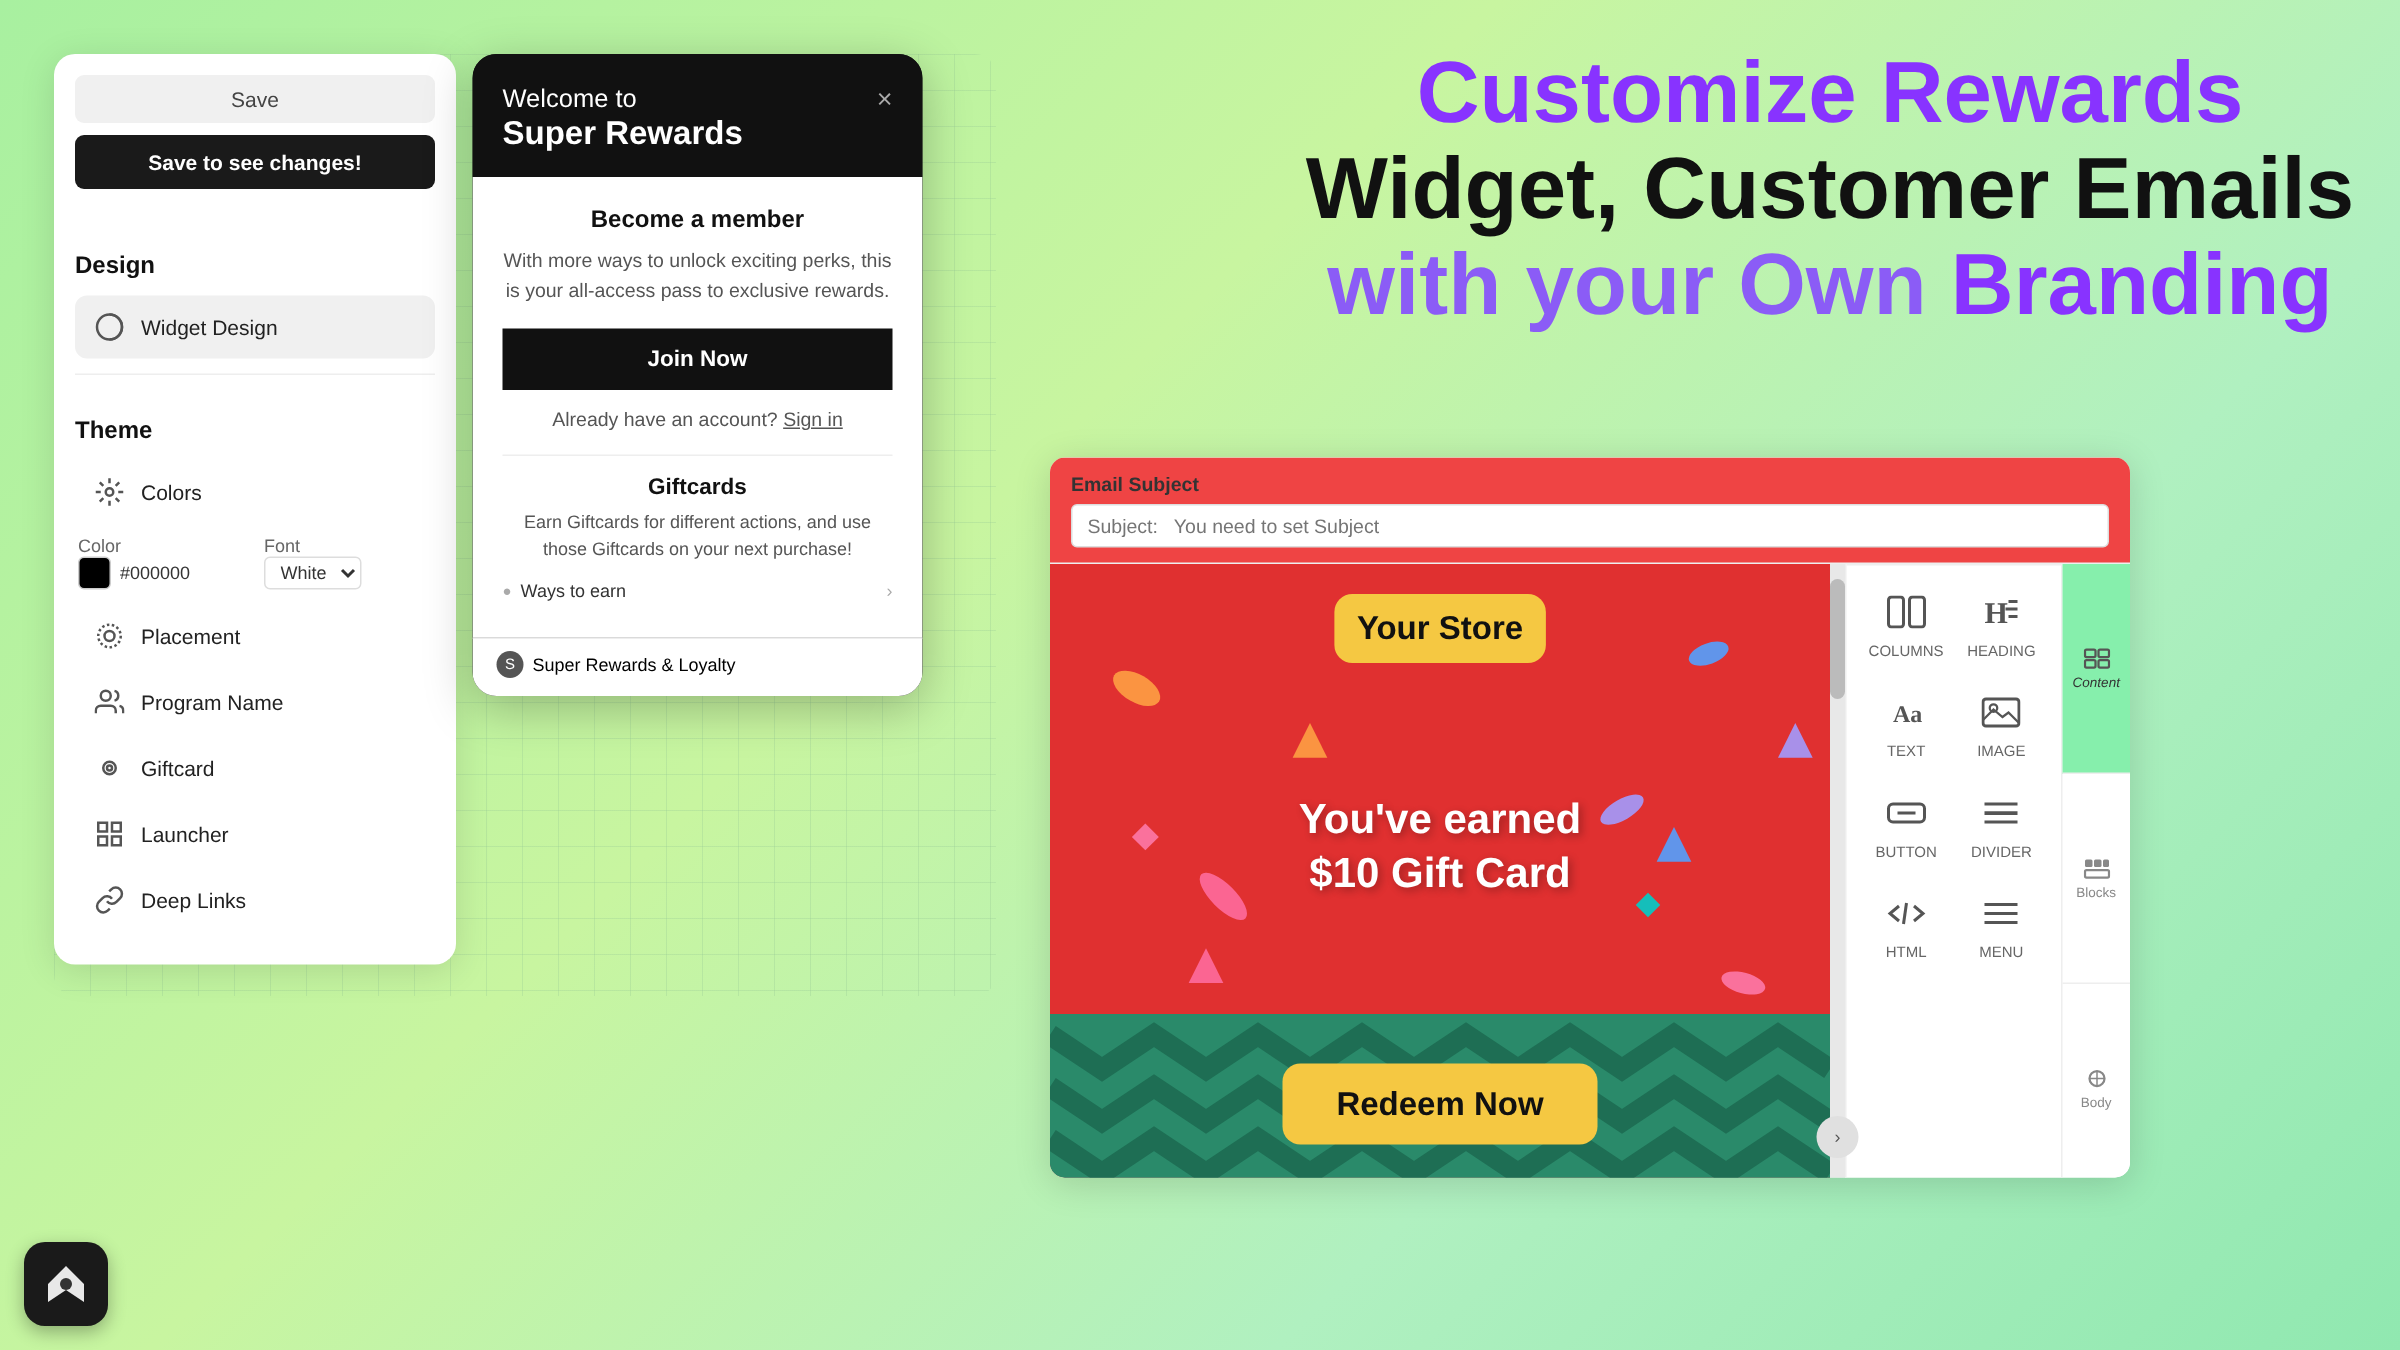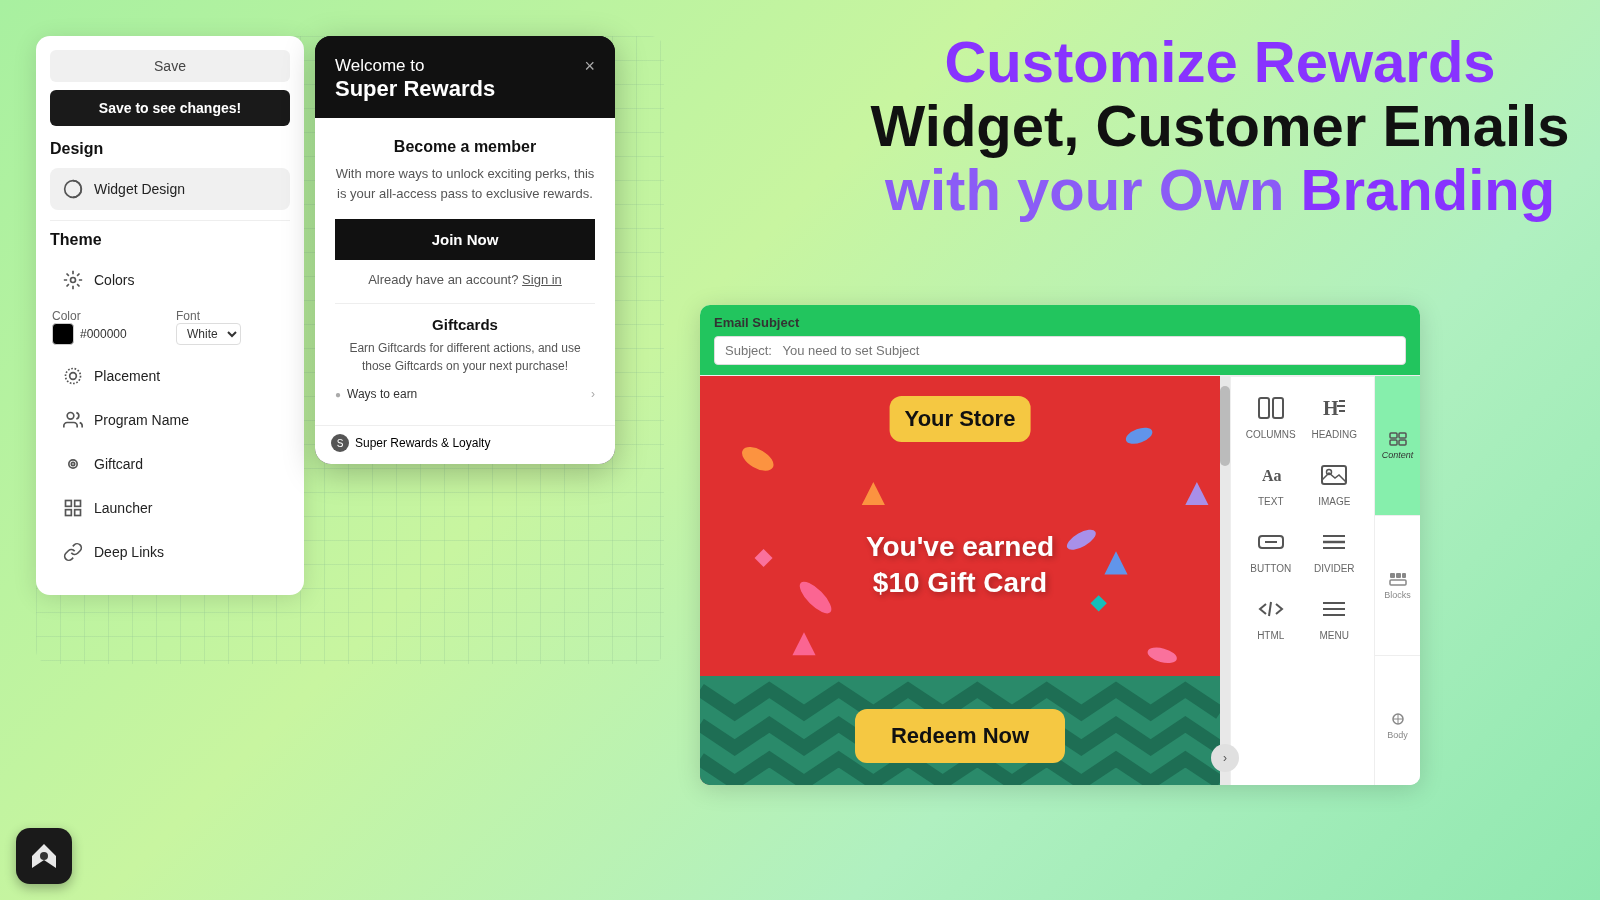--- a/index.html
+++ b/index.html
@@ -45,20 +45,21 @@
       font-size: 14px;
       font-weight: 600;
       cursor: pointer;
       margin-bottom: 14px;
     }
     .section-title {
       font-size: 16px;
       font-weight: 700;
       color: #111;
       margin-bottom: 10px;
+      margin-top: 29px;
     }
     .menu-item {
       display: flex;
       align-items: center;
       gap: 10px;
       padding: 10px 12px;
       border-radius: 8px;
       cursor: pointer;
       font-size: 14px;
       color: #222;
@@ -298,21 +299,21 @@
       height: 480px;
       background: #fff;
       border-radius: 10px;
       box-shadow: 0 4px 24px rgba(0,0,0,0.15);
       overflow: hidden;
       z-index: 8;
     }
     .email-subject-bar {
       padding: 10px 14px;
       border-bottom: 1px solid #eee;
-      background: #22c55e;
+      background: #ef4444;
     }
     .email-subject-label {
       font-size: 13px;
       font-weight: 600;
       color: #333;
       margin-bottom: 6px;
     }
     .email-subject-input {
       width: 100%;
       padding: 6px 10px;

